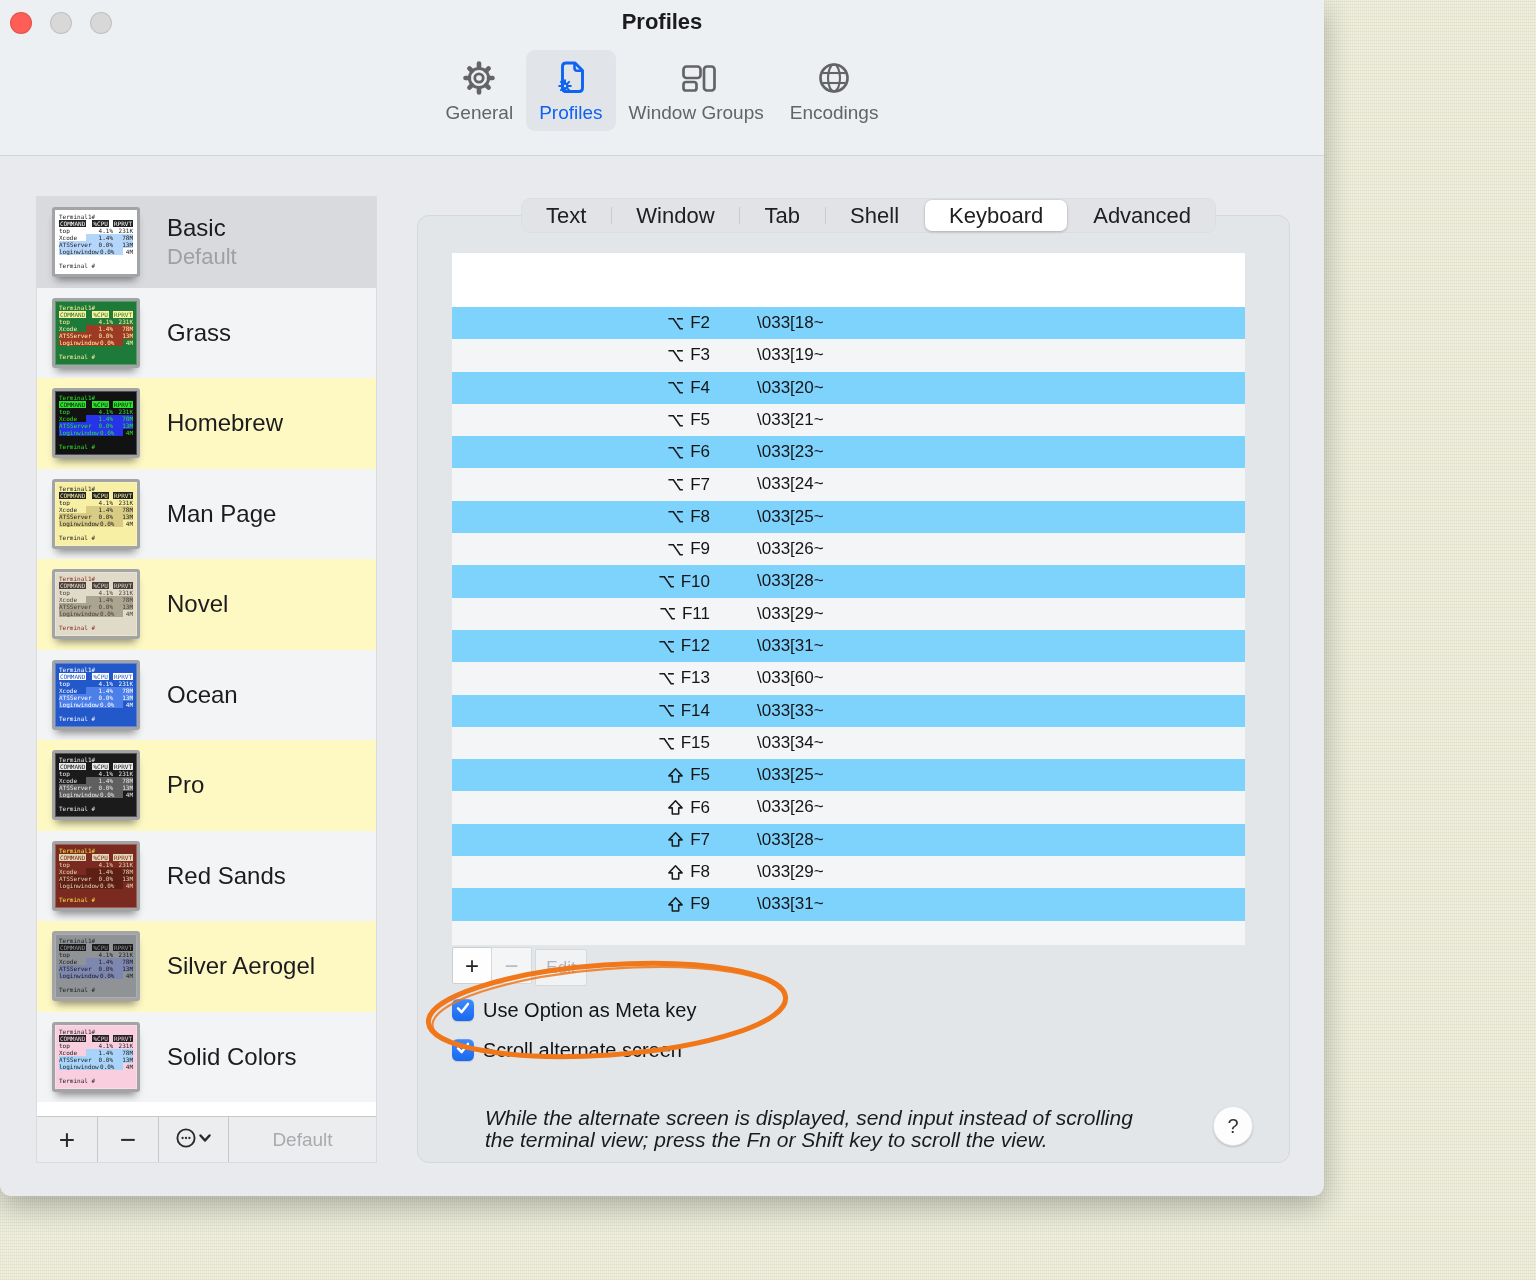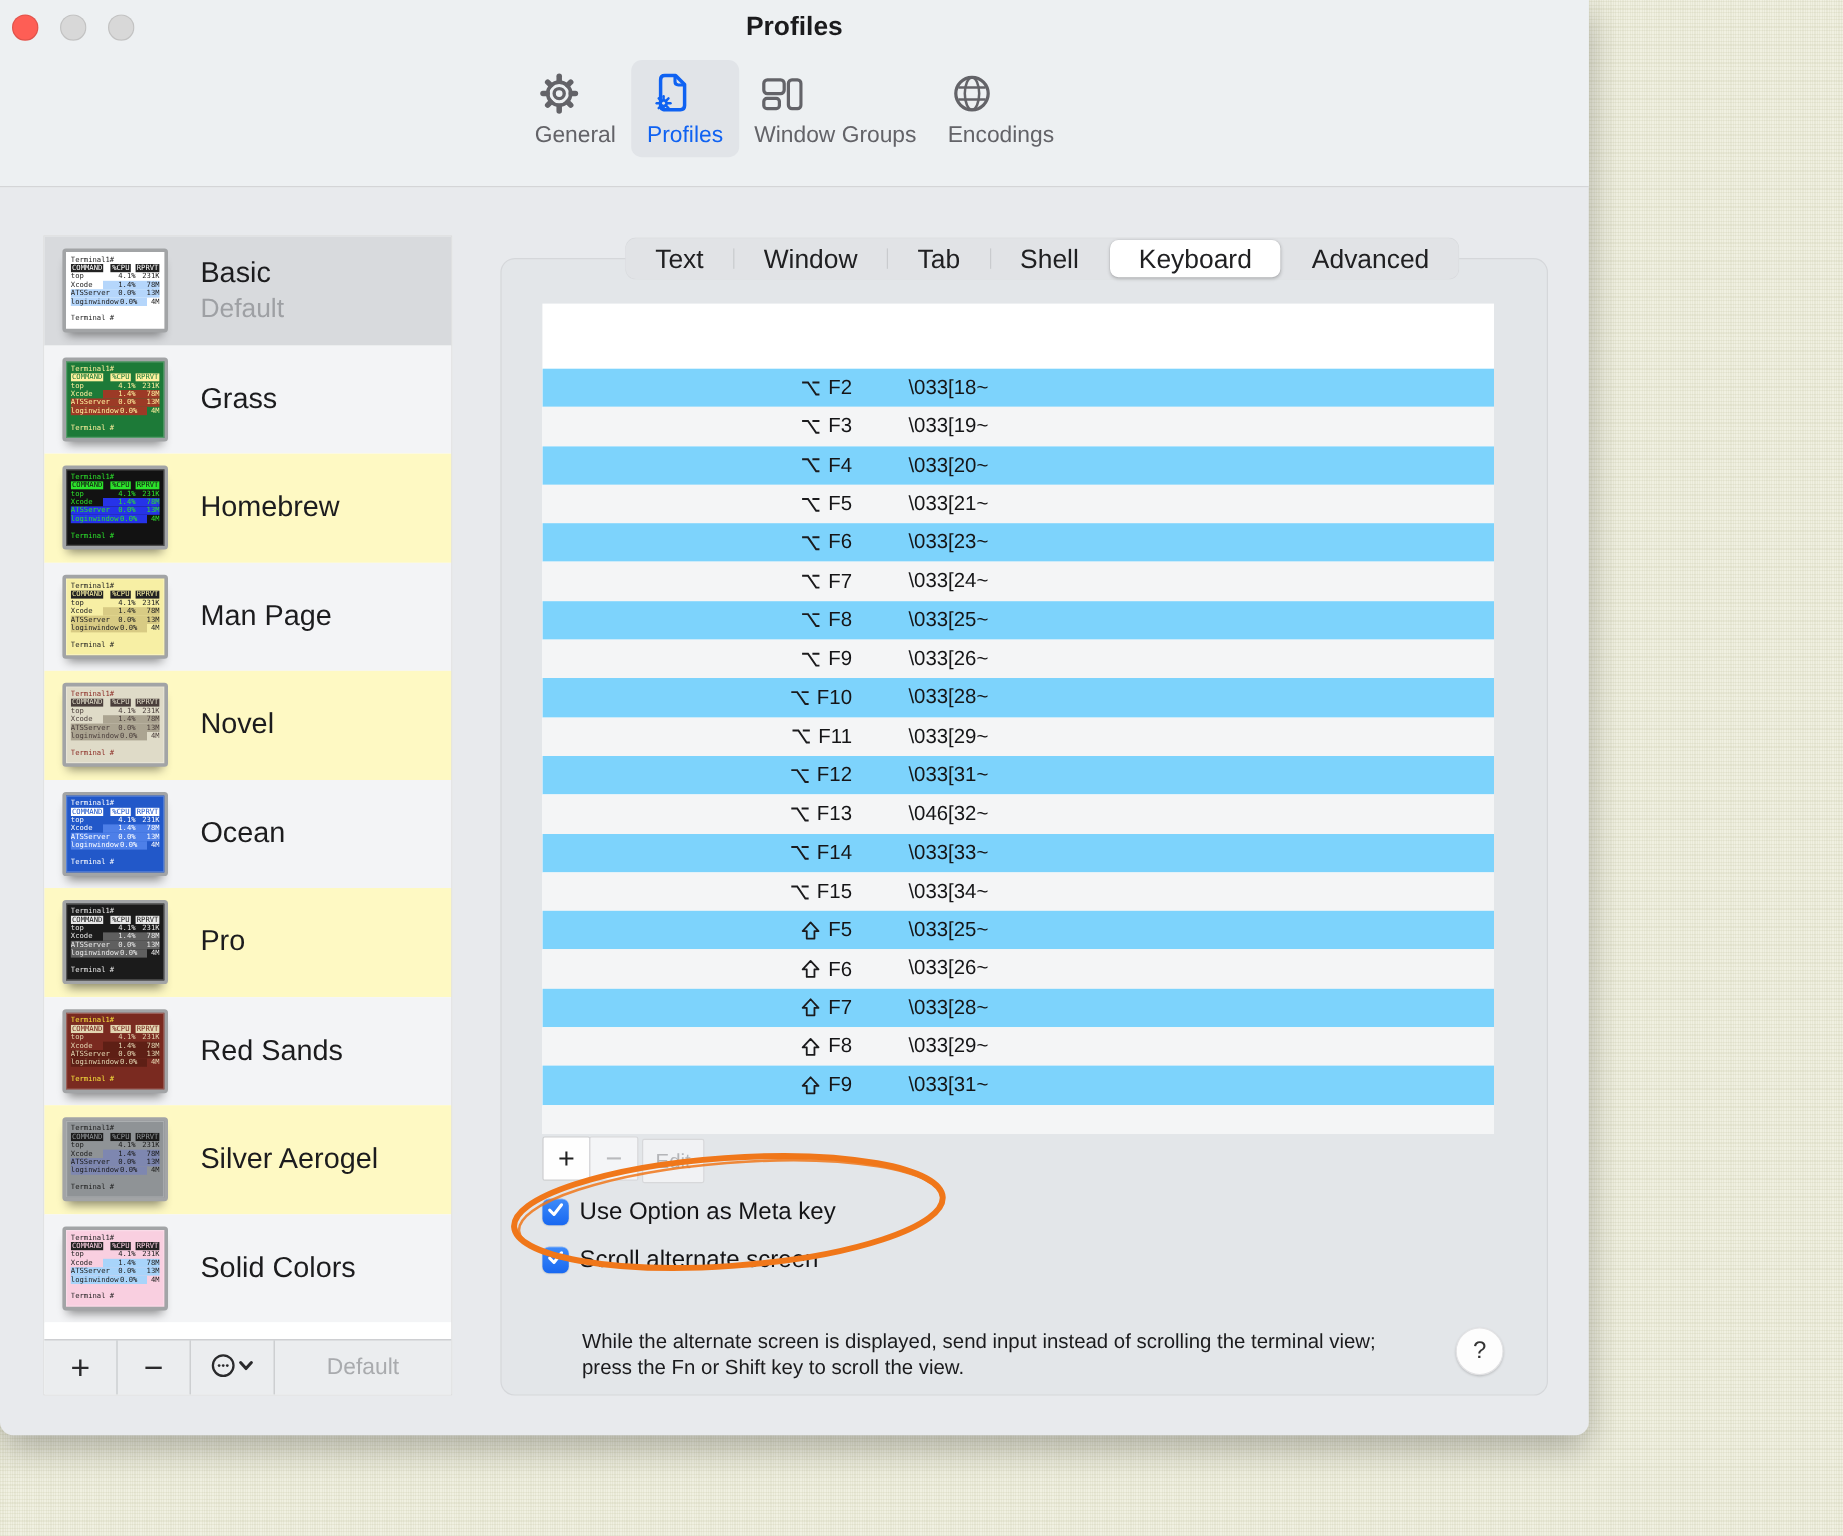--- a/index.html
+++ b/index.html
@@ -28,21 +28,21 @@
   .tl.g2   { left:90px; background:#D8D8D8; box-shadow:inset 0 0 0 1px rgba(0,0,0,.10); }
   .window-title {
     position:absolute; left:0; top:9px; width:1324px; text-align:center;
     font-size:22px; font-weight:bold; color:#1B1B1D;
   }
   .toolbar-items {
     position:absolute; left:0; top:50px; width:1324px;
     display:flex; justify-content:center; align-items:flex-start;
   }
   .tb-item {
-    display:flex; flex-direction:column; align-items:flex-start;
+    display:flex; flex-direction:column; align-items:center;
     padding:7px 13px 8px; border-radius:9px; color:#636368; cursor:default;
   }
   .tb-item svg { display:block; margin-bottom:3px; }
   .tb-item .tb-label { font-size:19px; line-height:21px; white-space:nowrap; }
   .tb-item.selected { background:#E1E4E8; color:#0F62F2; }
   
   .sidebar {
     position:absolute; left:36px; top:196px; width:341px; height:967px;
     background:#FFF; display:flex; flex-direction:column;
     border:1px solid #DADBDD;
@@ -143,21 +143,21 @@
   .cb-row.r2 { top:1038px; }
   .cb {
     width:22px; height:22px; border-radius:5.5px;
     background:linear-gradient(#3F8BF9,#1868F1);
     box-shadow:inset 0 .5px 0 rgba(255,255,255,.35), 0 .5px 1px rgba(0,0,0,.15);
     display:flex; align-items:center; justify-content:center; flex:none;
   }
   .cb-label { margin-left:9px; font-size:20px; color:#141416; }
   .help-text {
     position:absolute; left:485px; top:1107px; width:675px;
-    font-size:17px; line-height:21.5px; color:#1B1B1D;
+    font-size:21px; line-height:21.5px; color:#1B1B1D;font-style:italic;
   }
   .help-button {
     position:absolute; left:1213px; top:1106px; width:40px; height:40px; border-radius:50%;
     background:#FDFDFD; border:1px solid #E2E2E4;
     box-shadow:0 1px 2px rgba(0,0,0,.18);
     font-size:20px; color:#333; display:flex; align-items:center; justify-content:center;
     font-family:inherit; cursor:default;
   }
   .annotation { position:absolute; left:418px; top:948px; pointer-events:none; z-index:5; }
 </style>
@@ -748,21 +748,21 @@
   </div>
         <div class="kt-row">
     <span class="kt-key">
       <svg class="mod-icon" width="17" height="17" viewBox="0 0 18 18" fill="none" stroke="#1B1B1D" stroke-width="1.7">
         <path d="M1.5 4 H6.7 L13.9 14.5 H16.8"></path>
               <path d="M10.6 4 H16.8"></path>
       </svg>
 
       <span class="key-label">F13</span>
     </span>
-    <span class="kt-action">\046[32~</span>
+    <span class="kt-action">\033[60~</span>
   </div>
         <div class="kt-row">
     <span class="kt-key">
       <svg class="mod-icon" width="17" height="17" viewBox="0 0 18 18" fill="none" stroke="#1B1B1D" stroke-width="1.7">
         <path d="M1.5 4 H6.7 L13.9 14.5 H16.8"></path>
               <path d="M10.6 4 H16.8"></path>
       </svg>
 
       <span class="key-label">F14</span>
     </span>

